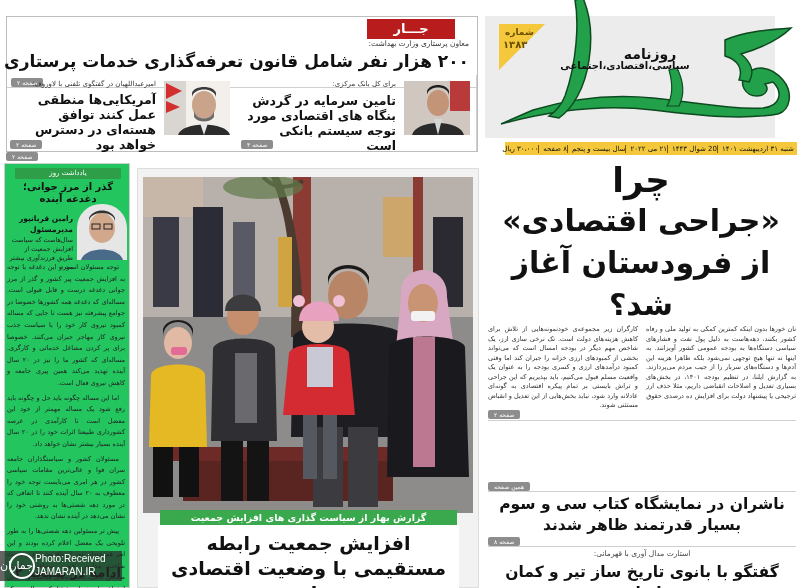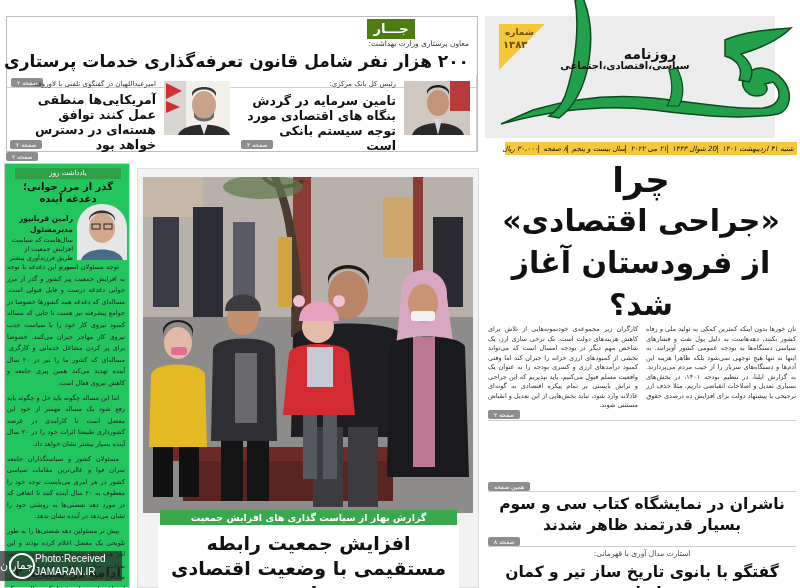--- a/index.html
+++ b/index.html
@@ -13,26 +13,26 @@
   .mast-bg { position: absolute; left: 0; top: 16px; width: 290px; height: 122px; background: #ececec; }
   .logo-word { position: absolute; left: 8px; top: -8px; width: 300px; height: 150px; }
   .logo-word svg { width: 100%; height: 100%; }
   .issue-tri { position: absolute; left: 14px; top: 24px; width: 46px; height: 46px; }
   .issue-tri svg { position: absolute; inset: 0; width: 46px; height: 46px; }
   .issue-label { position: absolute; left: 20px; top: 27px; font-size: 9px; color: #6b4f00; font-weight: bold; direction: rtl; }
   .issue-num { position: absolute; left: 18px; top: 39px; font-size: 10px; color: #6b4f00; font-weight: bold; }
   .mast-type { position: absolute; left: 110px; top: 46px; width: 110px; text-align: center; font-size: 14px; font-weight: bold; color: #111; }
   .mast-sub { position: absolute; left: 60px; top: 60px; width: 160px; text-align: center; font-size: 10px; font-weight: bold; color: #111; }
   .date-bar { position: absolute; left: 20px; top: 142px; width: 292px; height: 13px; background: #f4c83a; font-size: 7px; color: #111; display: flex; justify-content: space-around; align-items: center; direction: rtl; padding: 0 3px; }
-  .date-bar span { white-space: nowrap; border-left: 1px solid #7a5a00; padding-left: 4px; font-style: italic; }
+  .date-bar span { white-space: nowrap; border-left: 1px solid #7a5a00; padding-left: 4px; }
   .date-bar span:last-child { border-left: none; }
 
   
   .top-box { position: absolute; left: 6px; top: 16px; width: 472px; height: 136px; border: 1px solid #bdbdbd; background: #fff; }
-  .jaras-tag { position: absolute; left: 360px; top: 2px; width: 48px; height: 20px; background: #4d7c0f; color: #fff; font-size: 13px; font-weight: bold; text-align: center; line-height: 20px; letter-spacing: 2px; }
+  .jaras-tag { position: absolute; left: 360px; top: 2px; width: 88px; height: 20px; background: #b91c1c; color: #fff; font-size: 13px; font-weight: bold; text-align: center; line-height: 20px; letter-spacing: 2px; }
   .top-kicker { position: absolute; right: 8px; top: 22px; font-size: 7.5px; color: #333; }
   .top-headline { position: absolute; right: 8px; top: 34px; font-size: 17px; font-weight: bold; color: #111; white-space: nowrap; }
   .page-tag { display: inline-block; background: #8d8d8d; color: #fff; font-size: 6px; padding: 1px 6px; border-radius: 2px; }
   .top-tag { position: absolute; left: 4px; top: 61px; }
   .top-rule { position: absolute; left: 0; right: 0; top: 70px; border-top: 1px solid #cfcfcf; }
 
   .sub-story { position: absolute; top: 75px; height: 76px; }
   .sub-story .photo { position: absolute; top: 6px; width: 66px; height: 54px; overflow: hidden; }
   .sub-story .kicker { position: absolute; font-size: 7px; color: #333; white-space: nowrap; }
   .sub-story .head { position: absolute; font-size: 12.5px; font-weight: bold; line-height: 15px; color: #111; }
@@ -152,21 +152,21 @@
     <div class="photo">
       <svg viewBox="0 0 66 54" width="66" height="54">
         <rect width="66" height="54" fill="#cfc7c0"></rect>
         <rect x="46" y="0" width="20" height="30" fill="#b93a3a"></rect>
         <ellipse cx="34" cy="22" rx="11" ry="13" fill="#c49478"></ellipse>
         <path d="M23 14 C 24 4, 44 4, 45 14 L 45 10 C 42 2, 26 2, 23 10 Z" fill="#1f1f1f"></path>
         <path d="M8 54 C 12 38, 56 38, 60 54 Z" fill="#2a2a2a"></path>
         <path d="M30 38 L 34 54 L 38 38 Z" fill="#d6d6d6"></path>
       </svg>
     </div>
-    <div class="kicker">رئیس کل بانک مرکزی:</div>
+    <div class="kicker">برای کل بانک مرکزی:</div>
     <div class="head">تامین سرمایه در گردش بنگاه های اقتصادی مورد توجه سیستم بانکی است</div>
     <span class="page-tag tag">صفحه ۳</span>
   </div>
 
   <div class="left-col">
     <div class="edit-banner">یادداشت روز</div>
     <div class="edit-title">گذر از مرز جوانی؛ دغدغه آینده</div>
     <div class="edit-photo">
       <svg viewBox="0 0 50 56" width="50" height="56">
         <rect width="50" height="56" fill="#e6e6e6"></rect>

